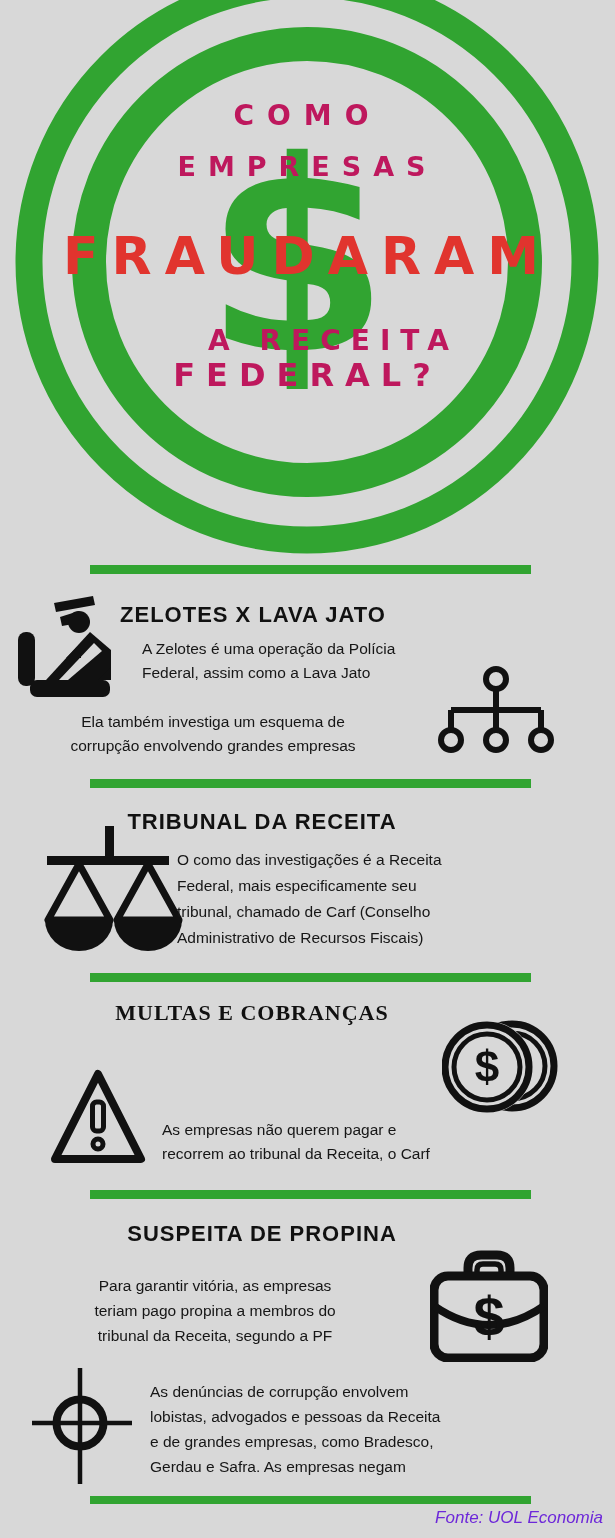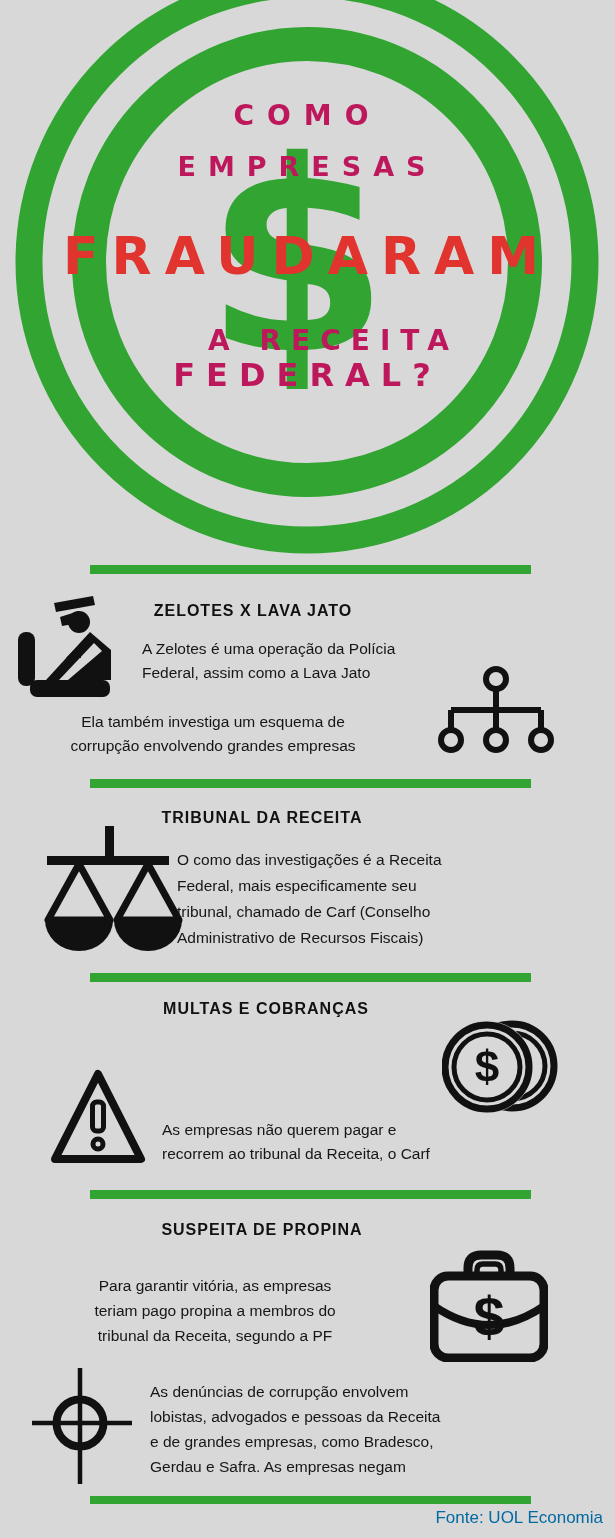--- a/index.html
+++ b/index.html
@@ -28,33 +28,33 @@
   .t-federal{top:356px;font-size:32px;letter-spacing:11px;}
   
   .divider{
     position:absolute;left:90px;width:441px;height:9px;
     background:#31a431;
   }
   
   .section-heading{
     position:absolute;
     font-family:"Liberation Sans", sans-serif;
-    font-weight:700;font-size:16px;letter-spacing:1px;
+    font-weight:700;font-size:22px;letter-spacing:1px;
     color:#111;text-align:center;white-space:pre;
   }
   
   .para{
     position:absolute;
     font-size:15.5px;
     color:#161616;
     white-space:pre-line;
   }
   .footer-source{
     position:absolute;top:1508px;right:12px;
-    font-size:17px;color:#0369a1;
+    font-size:17px;font-style:italic;color:#6d28d9;
   }
 </style>
 </head>
 <body>
 
 <div class="canvas">
 
   <svg class="abs" style="left:0;top:0;" width="615" height="560" viewBox="0 0 615 560">
     <circle cx="307" cy="262" r="278" fill="none" stroke="#31a431" stroke-width="27"></circle>
     <circle cx="307" cy="262" r="218" fill="none" stroke="#31a431" stroke-width="34"></circle>
@@ -120,21 +120,21 @@
       <path d="M104,38 L73,94 L135,94 Z" fill="none" stroke="#111" stroke-width="7" stroke-linejoin="round"></path>
       <path d="M70,94 A34,31 0 0 0 138,94 Z"></path>
     </g>
   </svg>
 
   <div class="para" style="left:177px;top:847px;line-height:26px;text-align:left;">O como das investigações é a Receita
 Federal, mais especificamente seu
 tribunal, chamado de Carf (Conselho
 Administrativo de Recursos Fiscais)</div>
 
-  <div class="section-heading" style="left:116px;width:300px;top:1000px;">MULTAS E COBRANÇAS</div>
+  <div class="section-heading" style="left:102px;width:300px;top:1000px;font-family:Liberation Serif, serif;">MULTAS E COBRANÇAS</div>
 
   <svg class="abs" style="left:442px;top:1020px;" width="122" height="96" viewBox="0 0 122 96">
     <circle cx="70" cy="46" r="42" fill="none" stroke="#111" stroke-width="7"></circle>
     <circle cx="70" cy="46" r="33" fill="none" stroke="#111" stroke-width="5"></circle>
     <circle cx="45" cy="47" r="46" fill="#d8d8d8"></circle>
     <circle cx="45" cy="47" r="42" fill="none" stroke="#111" stroke-width="7"></circle>
     <circle cx="45" cy="47" r="33" fill="none" stroke="#111" stroke-width="5"></circle>
     <text x="45" y="62" text-anchor="middle" font-family="Liberation Sans, sans-serif" font-size="44" font-weight="bold" fill="#111">$</text>
   </svg>
 

